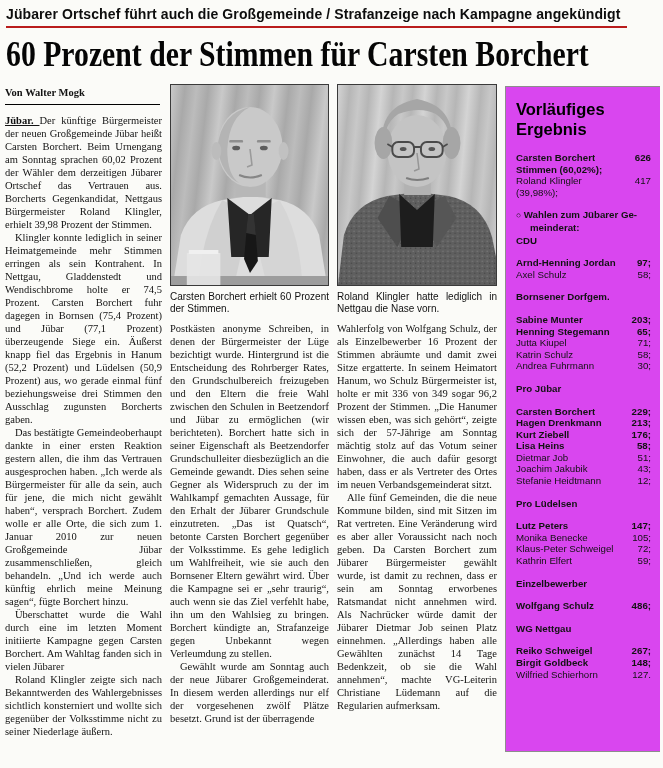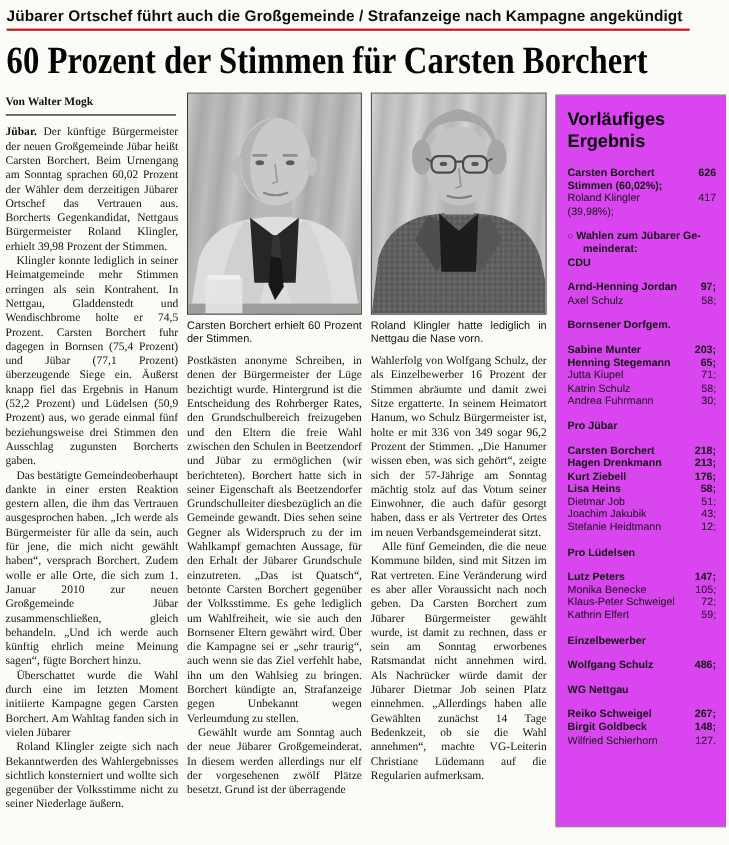--- a/index.html
+++ b/index.html
@@ -30,21 +30,21 @@
   }
   .byline{
     font-size:10.5px;font-weight:bold;
     border-bottom:1.5px solid #000;
     padding:2px 0 5px 0;margin:0 2px 9px 0;
   }
   .col{font-family:"Liberation Serif",serif;font-size:10.5px;line-height:13px;
        text-align:justify;hyphens:auto;-webkit-hyphens:auto;overflow:hidden;height:688px;}
   .col p.para{margin:0;}
   .col p.para.ind{text-indent:10px;}
-  .col p.para b{font-weight:bold;}
+  .col p.para b{font-weight:bold;text-decoration:underline;}
   
   figure{margin:0 0 7px 0;}
   .photo{height:200px;border:1px solid #3a3a3a;background:#bdbdbd;overflow:hidden;}
   .photo svg{width:100%;height:100%;display:block;}
   figcaption{
     font-family:"Liberation Sans",sans-serif;
     font-size:10px;line-height:12px;text-align:justify;
     margin-top:5px;color:#101010;
   }
   
@@ -215,21 +215,21 @@
             </div>
             <div class="sb-row">
               <span class="nm">Andrea Fuhrmann</span>
               <span class="vl">30;</span>
             </div>
           </div>
           <div class="sb-sec">
             <div class="sb-party">Pro Jübar</div>
             <div class="sb-row bold">
               <span class="nm">Carsten Borchert</span>
-              <span class="vl">218;</span>
+              <span class="vl">229;</span>
             </div>
             <div class="sb-row bold">
               <span class="nm">Hagen Drenkmann</span>
               <span class="vl">213;</span>
             </div>
             <div class="sb-row bold">
               <span class="nm">Kurt Ziebell</span>
               <span class="vl">176;</span>
             </div>
             <div class="sb-row bold">

